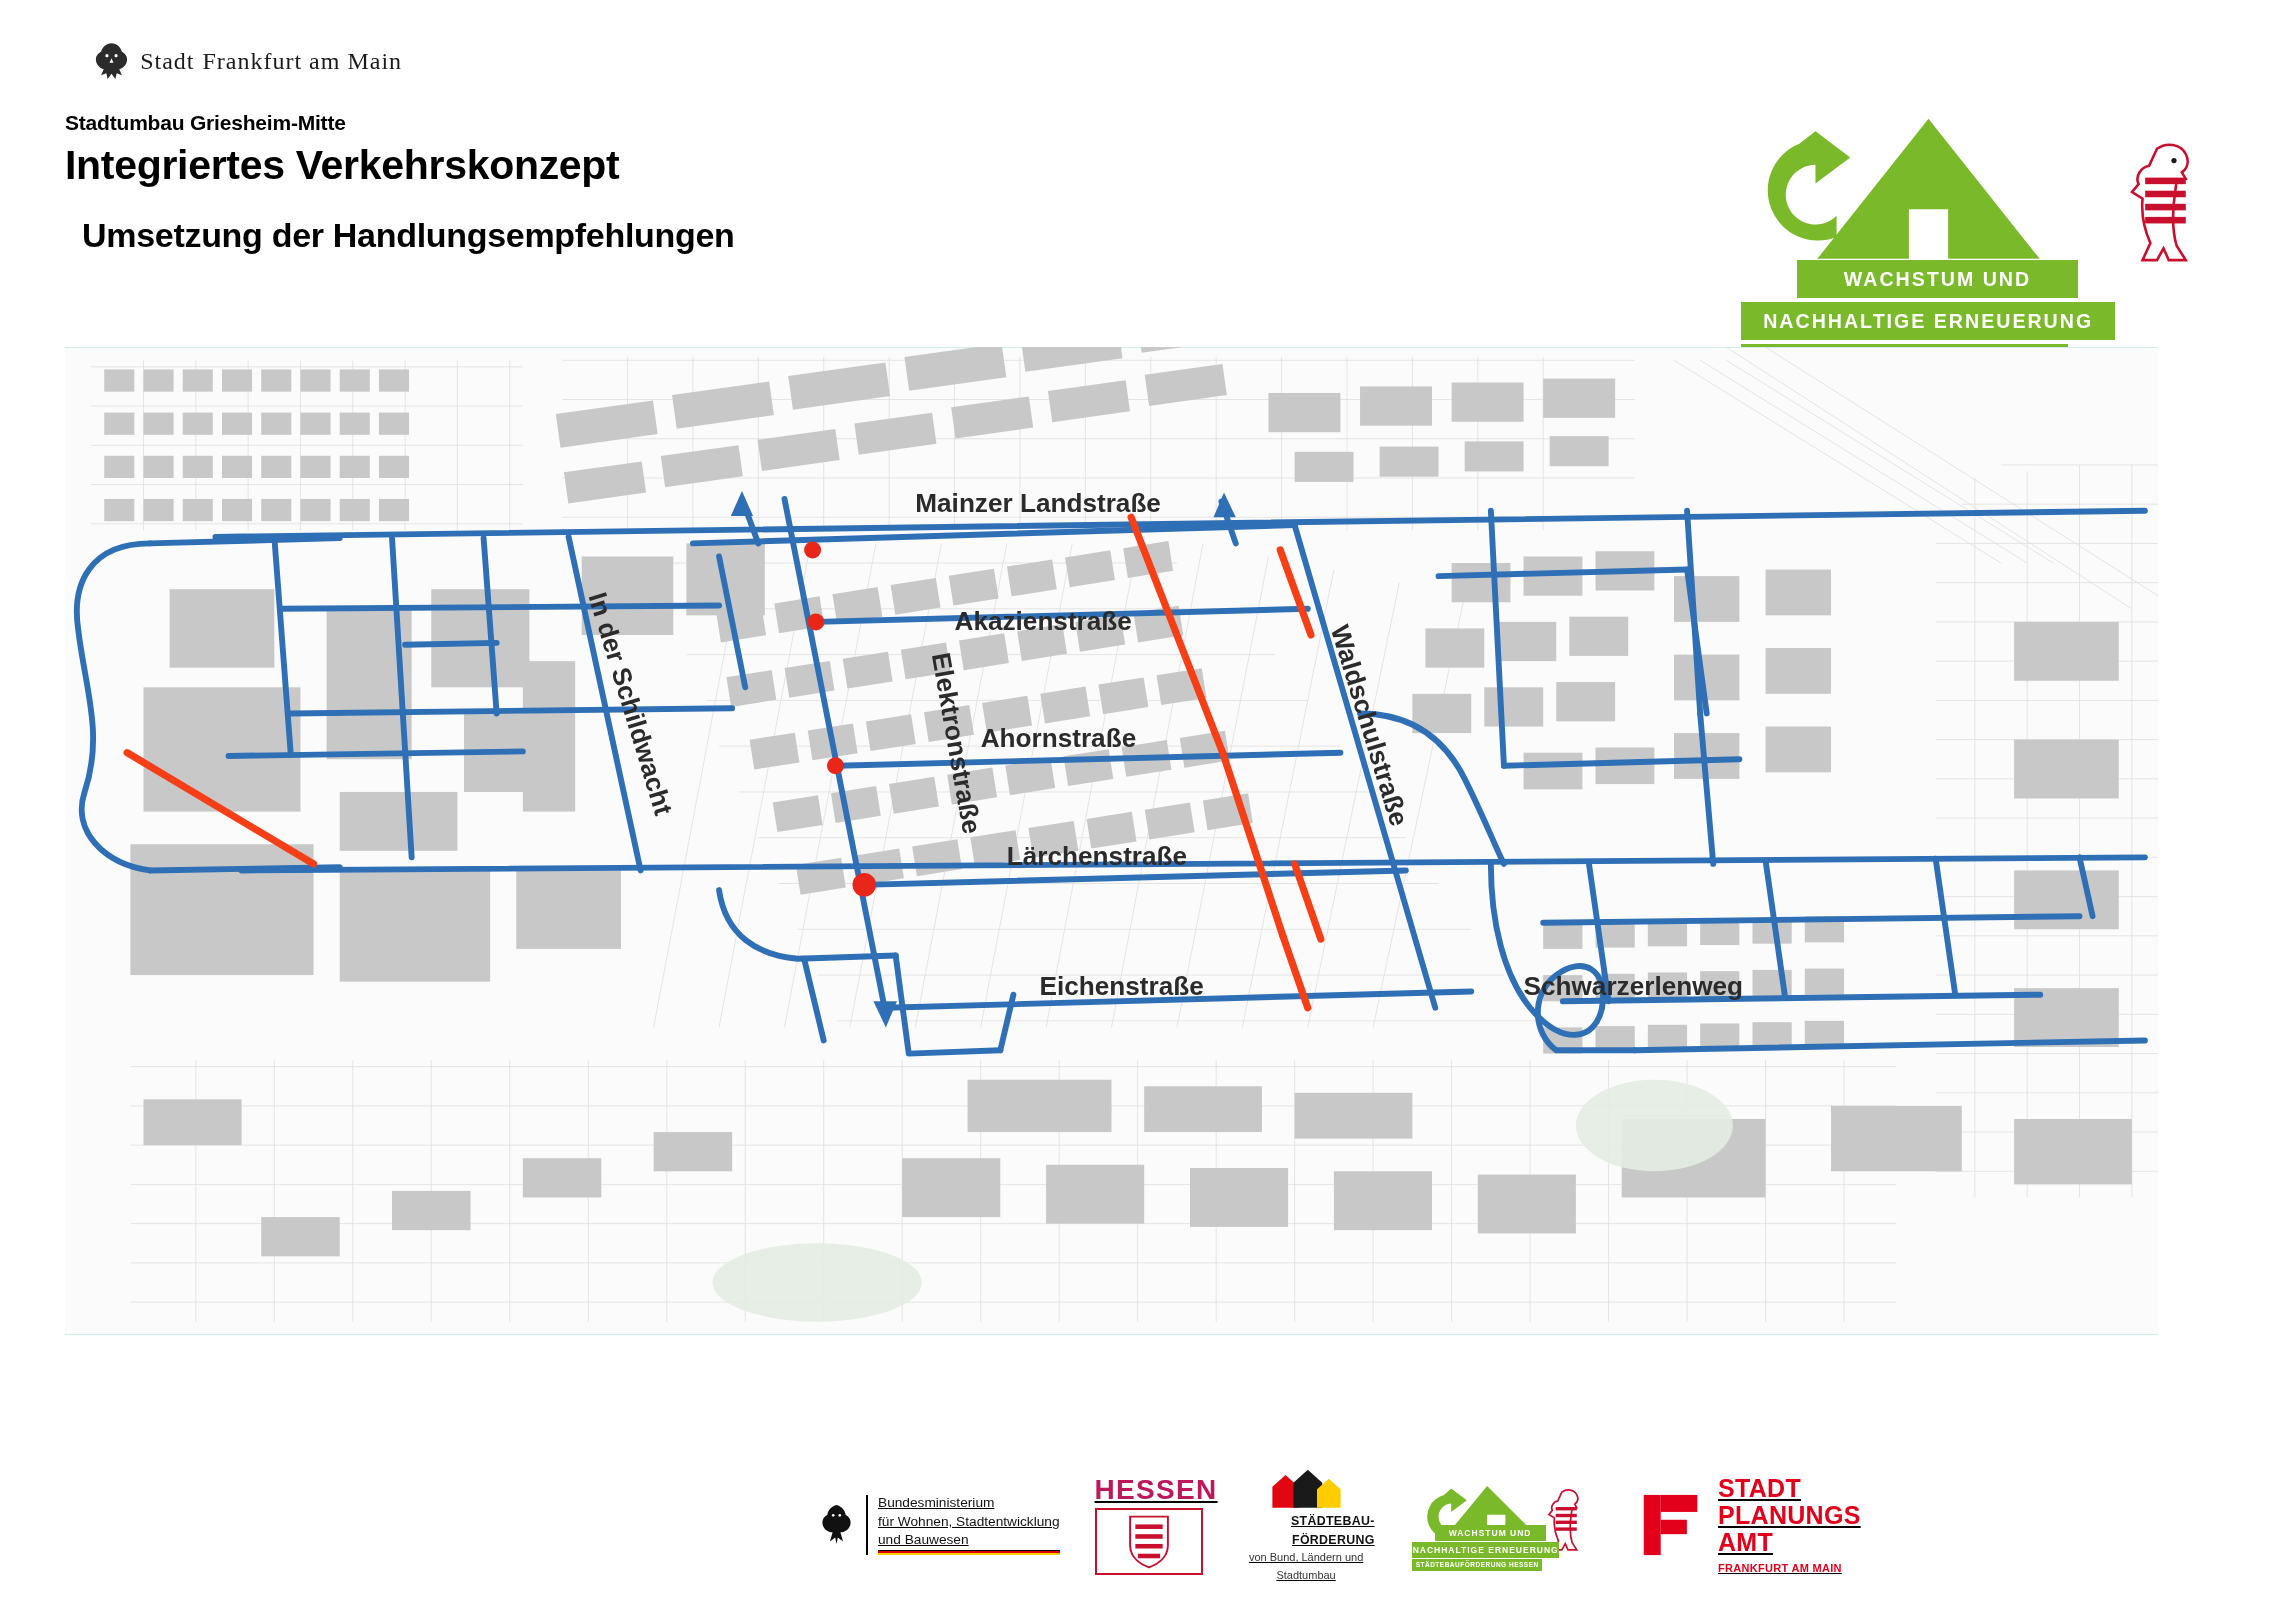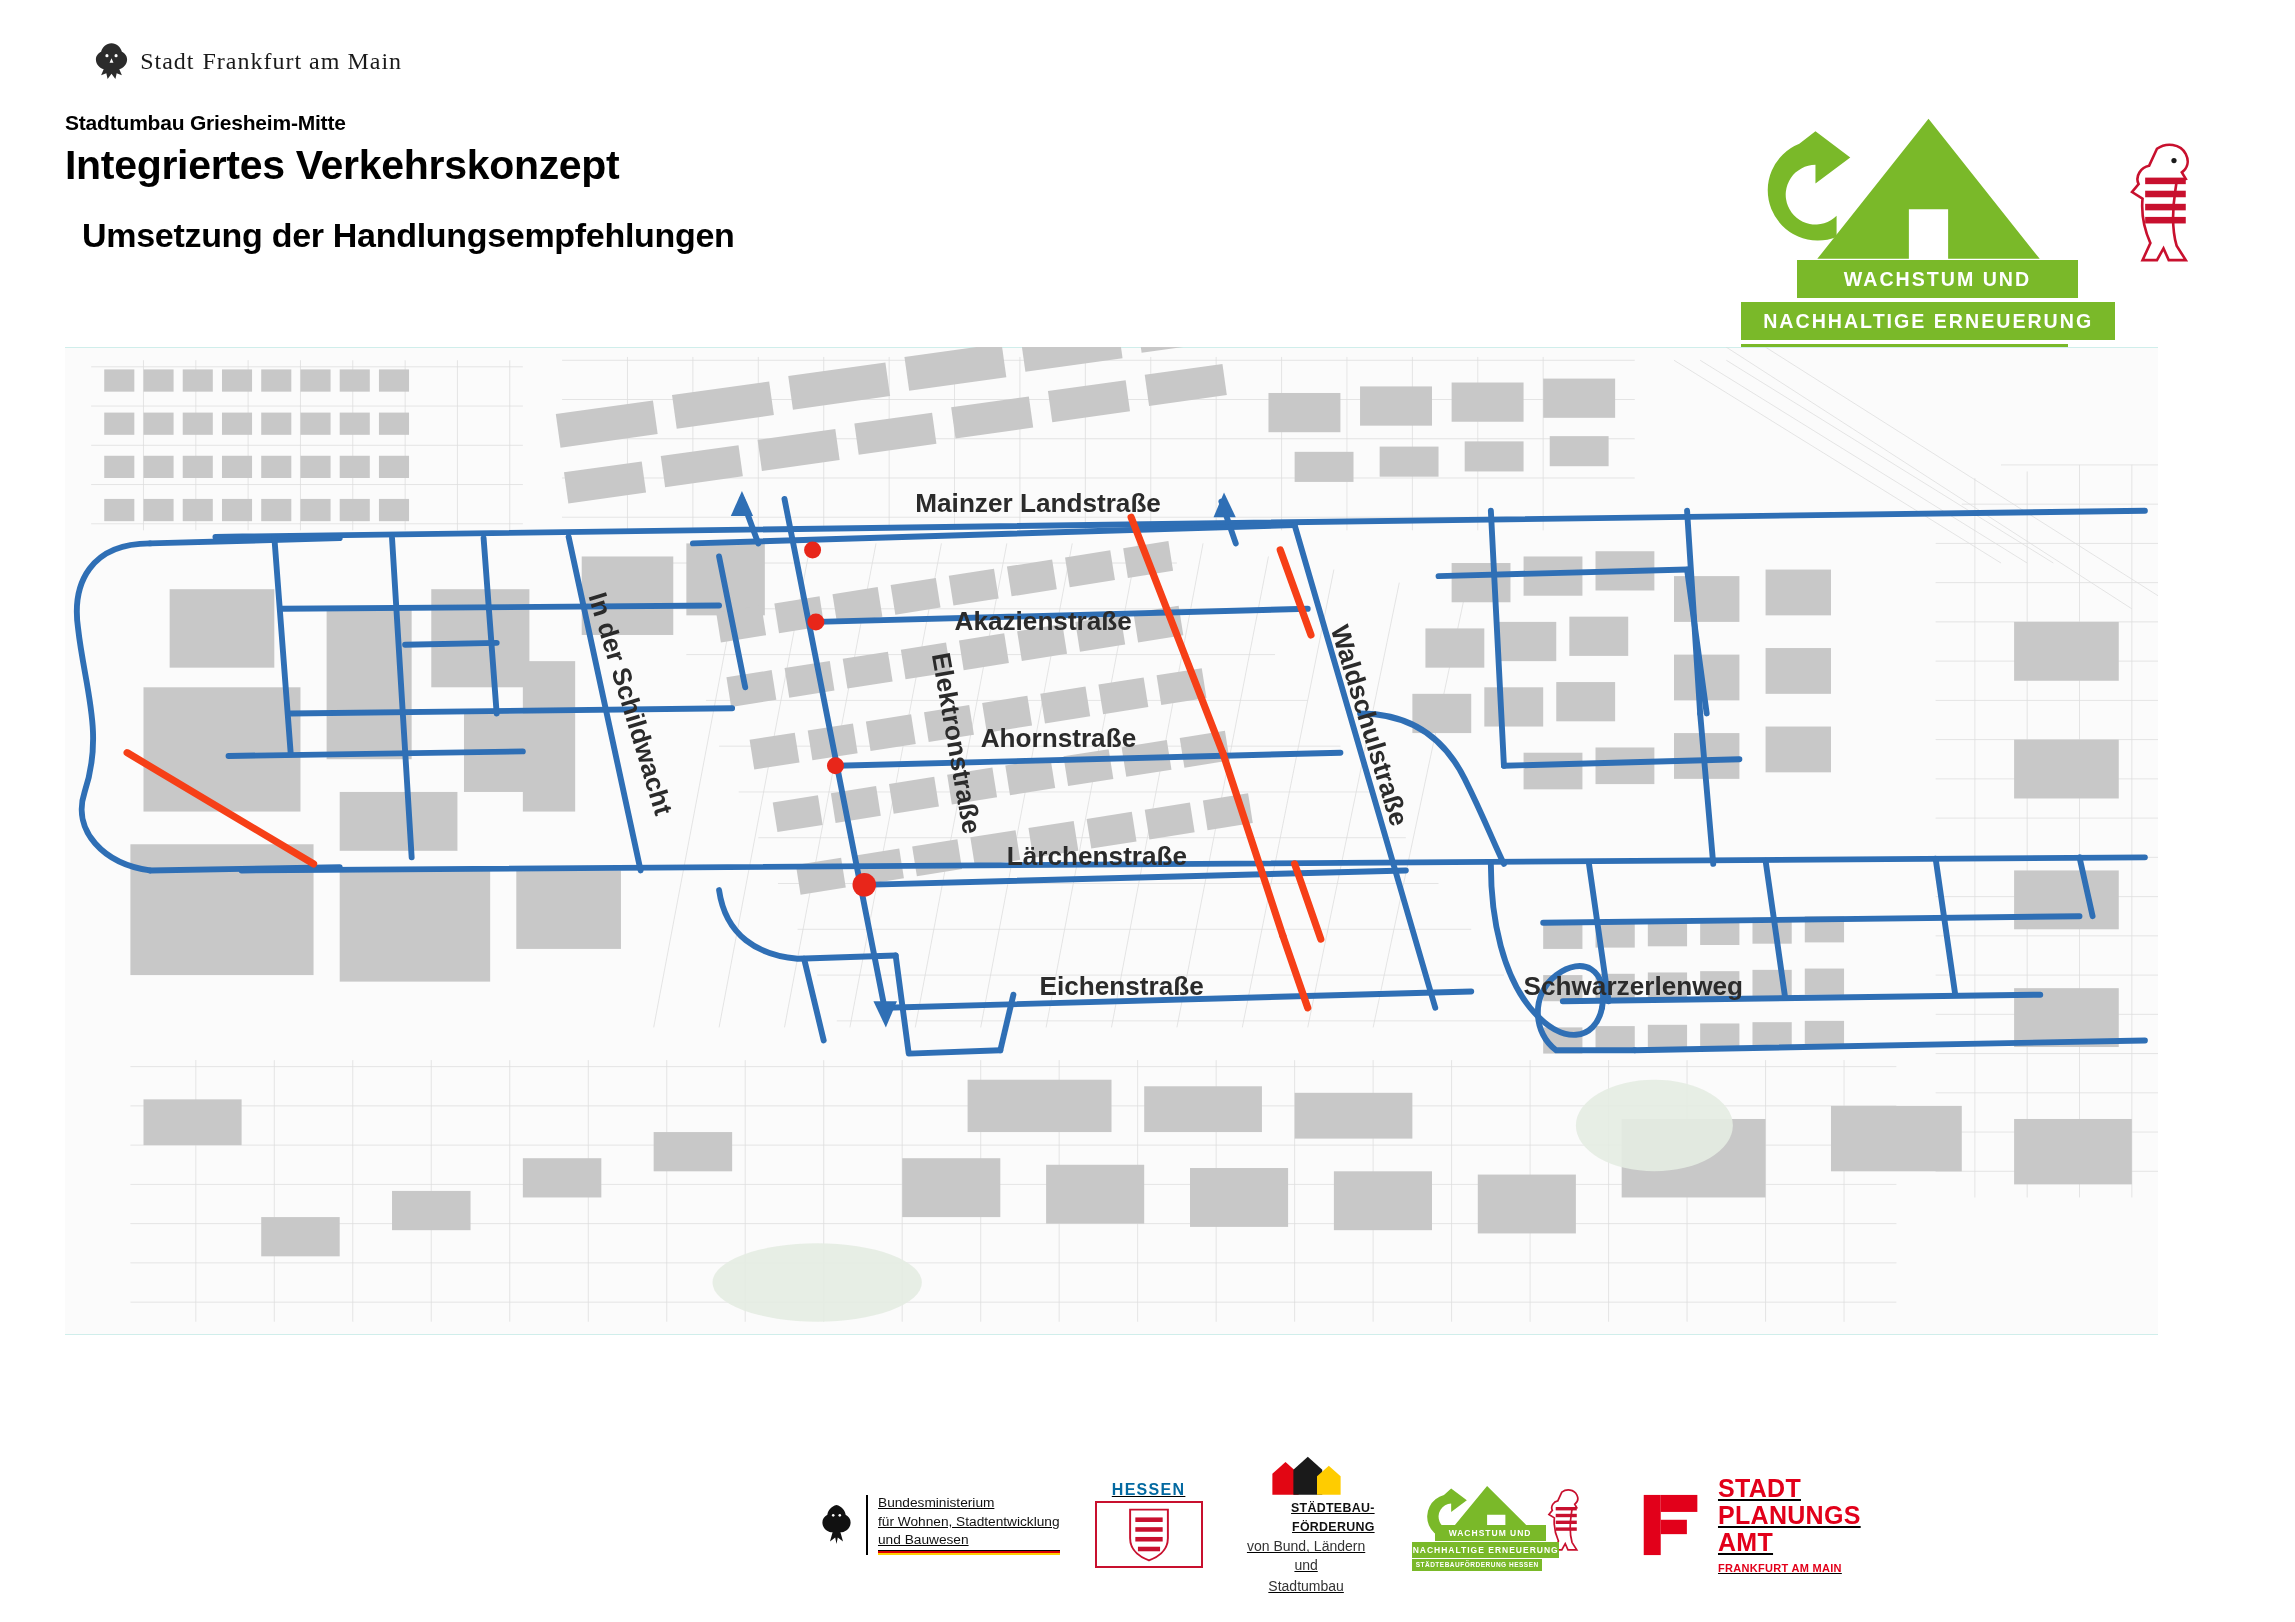--- a/index.html
+++ b/index.html
@@ -133,31 +133,31 @@
 
   .bmwsb { display: flex; align-items: center; gap: 10.5px; }
   .bmwsb .eagle2 { width: 37px; height: 47px; }
   .bmwsb .divider { width: 2px; height: 60px; background: #000; }
   .bmwsb .txt { font-size: 13.7px; line-height: 1.35; color: #111; }
   .bmwsb .flag { width: 17px; height: 4.6px; margin-top: 3.9px; }
   .bmwsb .flag span { display: block; height: 1.7px; }
 
   .hessen-logo { width: 108px; }
   .hessen-logo .hess-title {
-    font-size: 16px; font-weight: bold; letter-spacing: 1.3px; color: #0369a1;
+    font-size: 28px; font-weight: bold; letter-spacing: 1.3px; color: #be185d;
     text-align: center; margin-bottom: 2.6px;
   }
   .hessen-logo .shield-box {
     border: 2px solid #c8102e; height: 63px; display:flex; align-items:center; justify-content:center;
   }
 
   .stbf { width: 137px; text-align: center; }
   .stbf .house { height: 42px; display:flex; justify-content:center; align-items:flex-end; gap: 2.6px;}
   .stbf .l1 { font-size: 12.4px; font-weight: bold; letter-spacing: 0.3px; color:#111; margin-top: 5.2px; text-align: right;}
-  .stbf .l2 { font-size: 14px; color:#333; margin-top: 3.3px; line-height:1.3;}
+  .stbf .l2 { font-size: 11px; color:#333; margin-top: 3.3px; line-height:1.3;}
 
   .pl-small { position: relative; width: 196px; height: 85px; }
   .pl-small .sbar {
     position: absolute; background: #7ab929; color:#fff; font-weight:bold;
     display:flex; align-items:center; justify-content:center; white-space:nowrap;
   }
   .pl-small .sb1 { left: 25px; top: 43px; width: 111px; height: 15.7px; font-size: 8.5px; letter-spacing:1px;}
   .pl-small .sb2 { left: 2.6px;  top: 60px; width: 147px; height: 15.7px; font-size: 8.5px; letter-spacing:1px;}
   .pl-small .sb3 { left: 2.6px;  top: 77px; width: 130px; height: 11.8px; font-size: 6.5px; letter-spacing:0.5px;}
 

